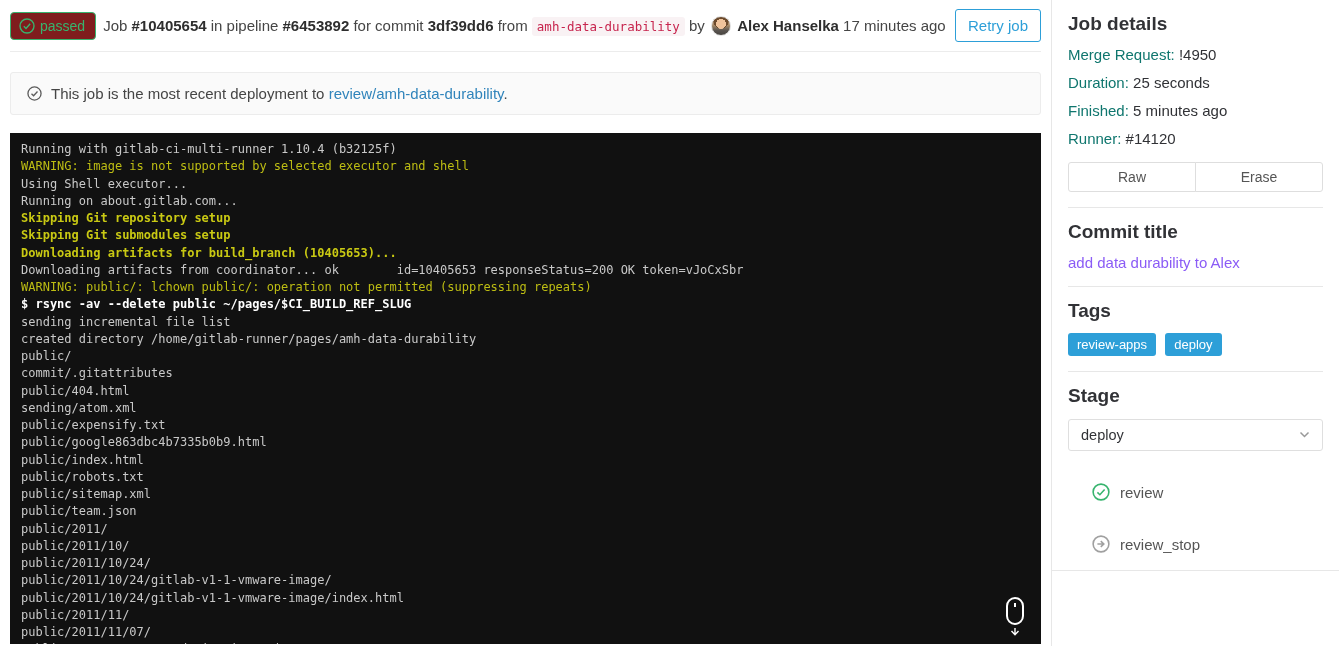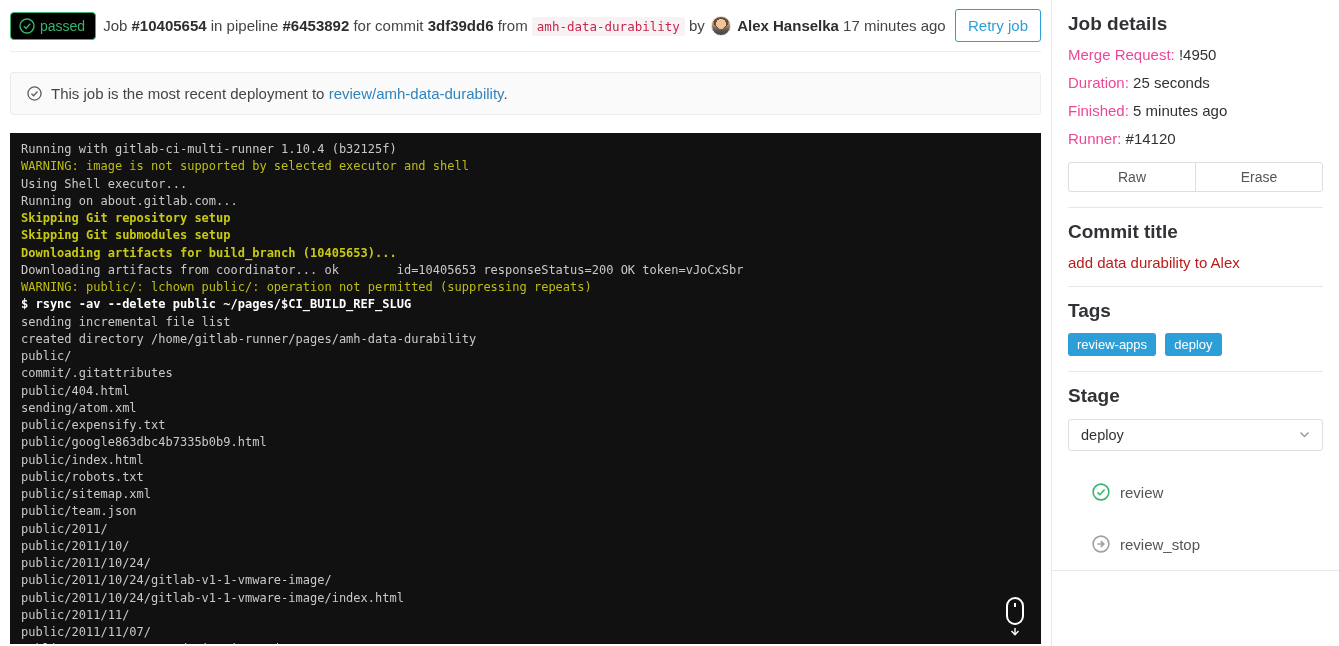--- a/index.html
+++ b/index.html
@@ -14,21 +14,21 @@
   .main { flex: 1; min-width: 0; padding: 0 10px; }
 
   
   .job-header {
     height: 52px; display: flex; align-items: center; gap: 7px;
     border-bottom: 1px solid #ececec; white-space: nowrap;
   }
   .ci-badge {
     display: inline-flex; align-items: center; gap: 5px;
     border: 1px solid #37b46e; color: #37b46e; border-radius: 4px;
-    padding: 5px 10px 5px 8px; font-size: 14px; background: #000000;
+    padding: 5px 10px 5px 8px; font-size: 14px; background: #7f1d1d;
   }
   .job-line { color: #454545; overflow: hidden; }
   .job-line b { color: #2e2e2e; font-weight: 700; }
   .ref-badge {
     font-family: "DejaVu Sans Mono", monospace; font-size: 12.5px;
     color: #c7254e; background: #f9f2f4; border-radius: 3px; padding: 2px 5px;
   }
   .avatar {
     display: inline-block; width: 20px; height: 20px; border-radius: 50%;
     vertical-align: -5px; margin: 0 2px;
@@ -71,30 +71,30 @@
 
   
   .sidebar {
     width: 288px; flex-shrink: 0; border-left: 1px solid #e7e7e7;
     font-size: 15px;
   }
   .sb-block { margin: 0 16px; padding: 13px 0 15px; border-bottom: 1px solid #e7e7e7; }
   .sb-block.no-border { border-bottom: 0; }
   .sb-title { color: #313236; font-weight: 600; font-size: 19px; }
   .detail-row { margin-top: 11px; }
-  .detail-row .lbl { color: #ec4899; }
+  .detail-row .lbl { color: #0f766e; }
   .detail-row .val { color: #313236; font-weight: 500; }
   .btn-group { display: flex; margin-top: 15px; }
   .btn-group a {
     flex: 1; text-align: center; border: 1px solid #dedede; background: #fff;
     color: #555; font-size: 14px; padding: 6px 0; text-decoration: none;
   }
   .btn-group a:first-child { border-radius: 3px 0 0 3px; }
   .btn-group a:last-child  { border-radius: 0 3px 3px 0; margin-left: -1px; }
-  .sb-text { color: #b91c1c; margin-top: 11px; }
+  .sb-text { color: #8b5cf6; margin-top: 11px; }
   .tags-row { margin-top: 11px; }
   .tag {
     display: inline-block; background: #2d9fd8; color: #fff;
     font-size: 13px; padding: 4px 9px; border-radius: 3px; margin-right: 5px;
   }
   .stage-select {
     margin-top: 12px; height: 32px; border: 1px solid #dfdfdf; border-radius: 3px;
     background: #fff; display: flex; align-items: center; justify-content: space-between;
     padding: 0 12px; color: #313236; font-size: 14.5px; cursor: pointer;
   }

